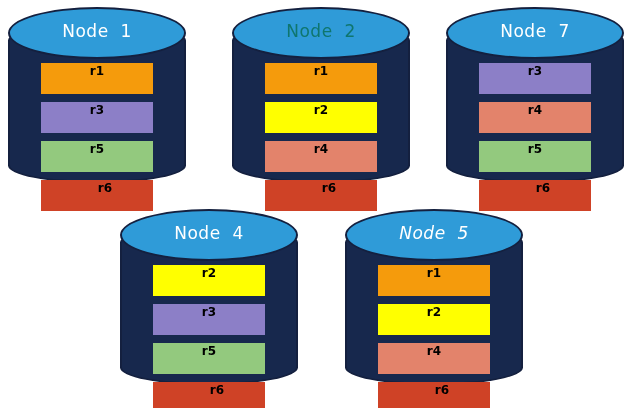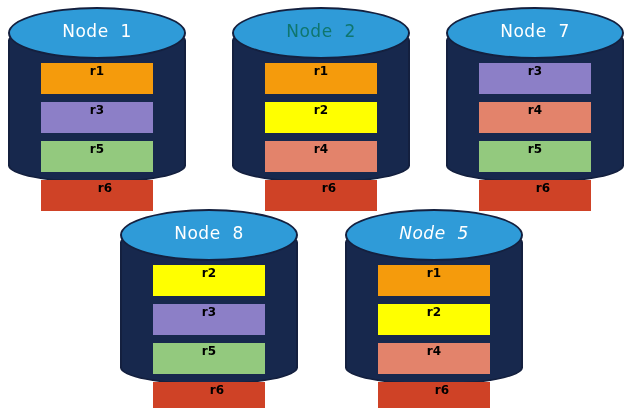--- a/index.html
+++ b/index.html
@@ -120,21 +120,21 @@
       <div class="replicas">
         <div class="replica" style="background: rgb(140, 127, 199); color: rgb(0, 0, 0);">r3</div>
         <div class="replica" style="background: rgb(227, 131, 107); color: rgb(0, 0, 0);">r4</div>
         <div class="replica" style="background: rgb(147, 201, 126); color: rgb(0, 0, 0);">r5</div>
         <div class="replica" style="background: rgb(207, 66, 38); color: rgb(0, 0, 0);">r6</div>
       </div>
     </div>
     <div class="node" style="left: 120px; top: 207px;">
       <div class="node-body" style="background: rgb(23, 40, 77); border-color: rgb(20, 32, 63);"></div>
       <div class="node-top" style="background: rgb(47, 155, 216); border-color: rgb(20, 32, 63);"></div>
-      <div class="node-title" style="color: rgb(255, 255, 255);">Node  8</div>
+      <div class="node-title" style="color: rgb(255, 255, 255);">Node  4</div>
       <div class="replicas">
         <div class="replica" style="background: rgb(255, 255, 0); color: rgb(0, 0, 0);">r2</div>
         <div class="replica" style="background: rgb(140, 127, 199); color: rgb(0, 0, 0);">r3</div>
         <div class="replica" style="background: rgb(147, 201, 126); color: rgb(0, 0, 0);">r5</div>
         <div class="replica" style="background: rgb(207, 66, 38); color: rgb(0, 0, 0);">r6</div>
       </div>
     </div>
     <div class="node" style="left: 345px; top: 207px;">
       <div class="node-body" style="background: rgb(23, 40, 77); border-color: rgb(20, 32, 63);"></div>
       <div class="node-top" style="background: rgb(47, 155, 216); border-color: rgb(20, 32, 63);"></div>

